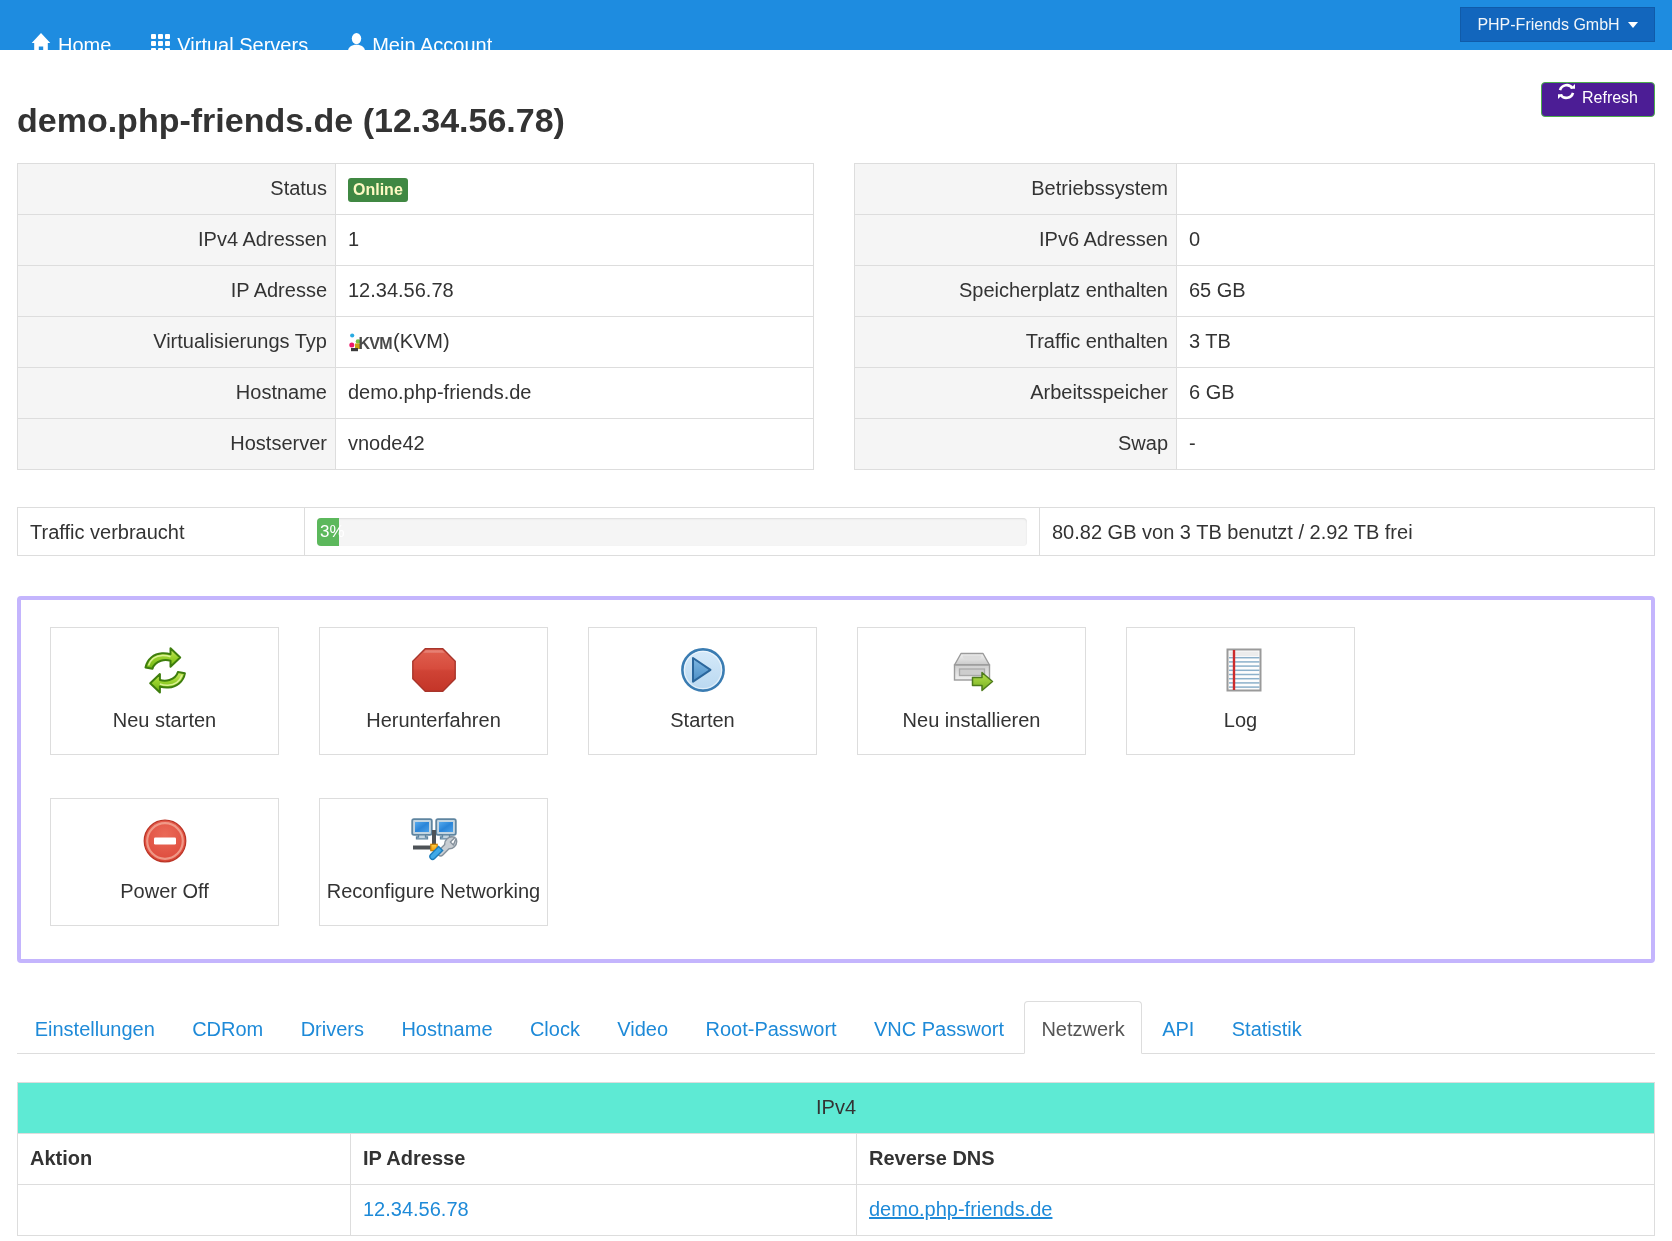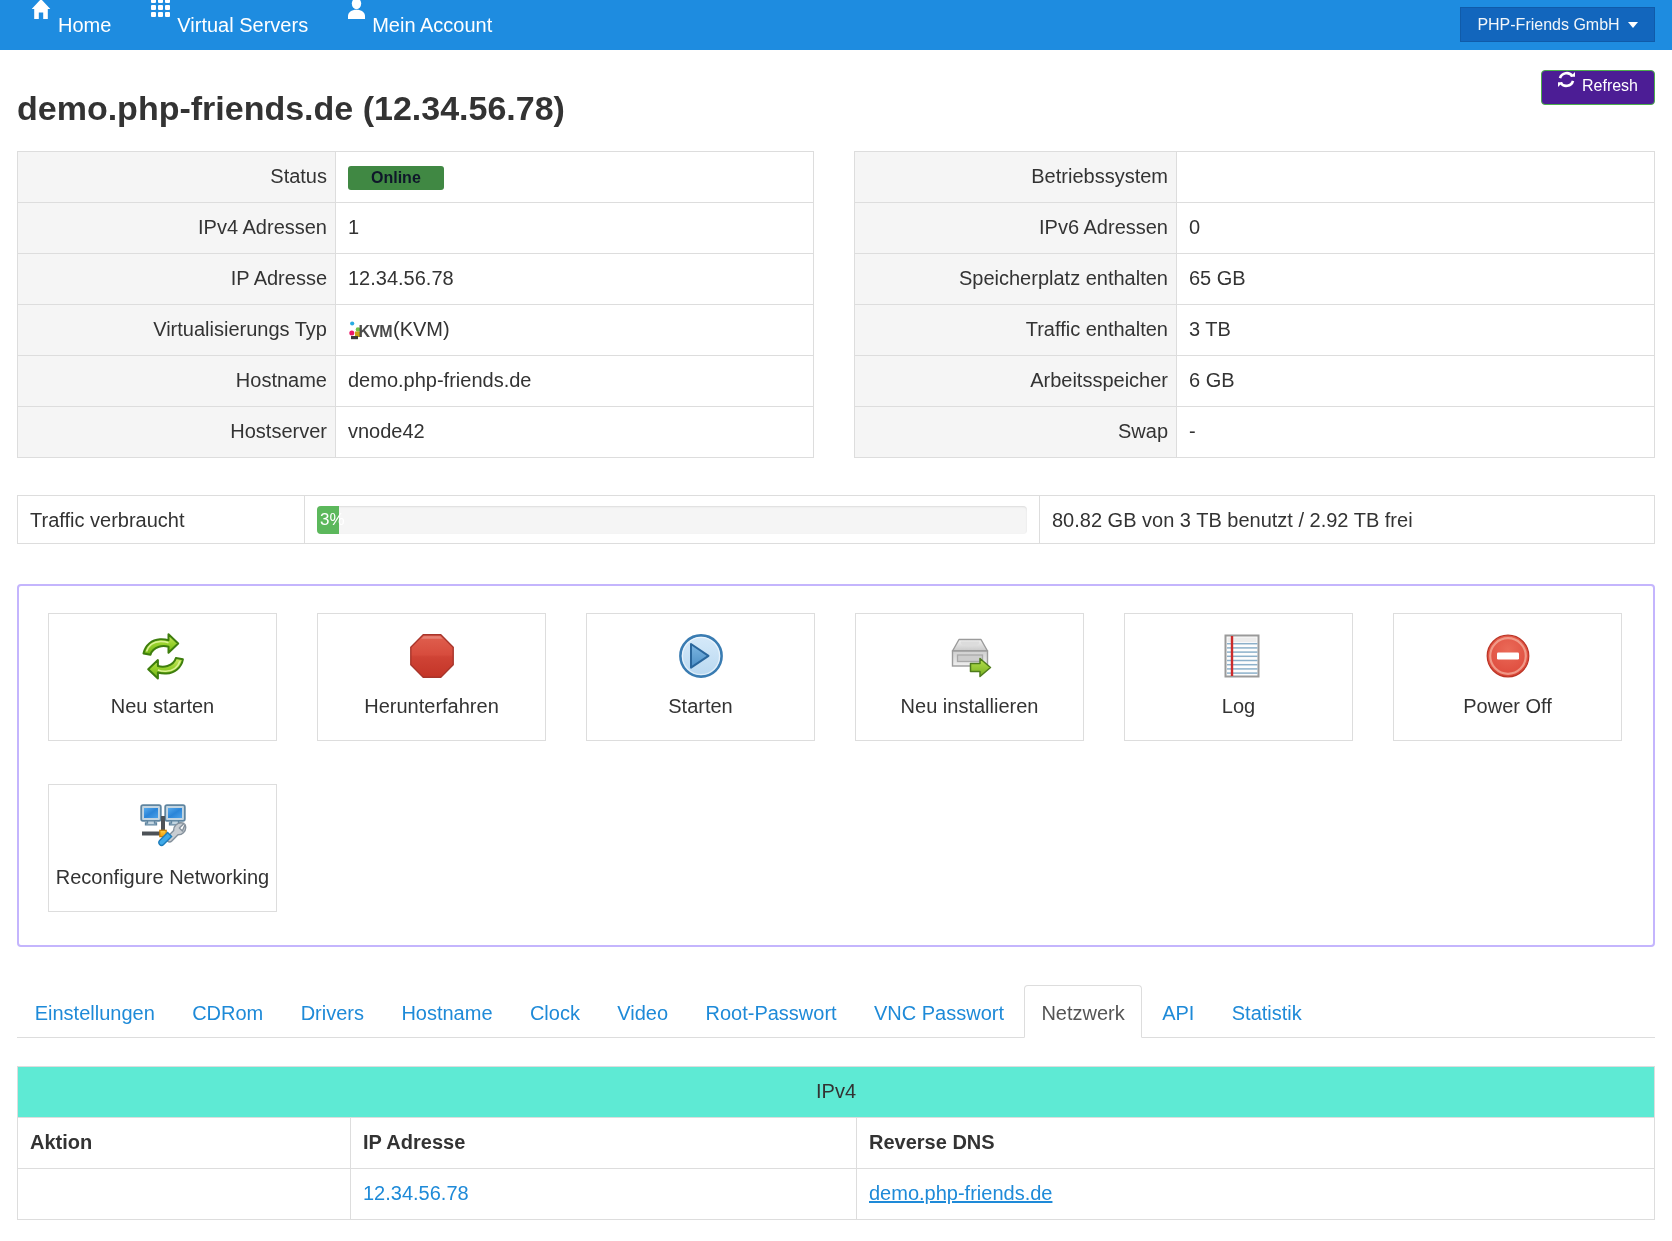--- a/index.html
+++ b/index.html
@@ -6,52 +6,52 @@
 * { box-sizing: border-box; }
 html,body { margin:0; padding:0; background:#fff; }
 body { font-family:"Liberation Sans", sans-serif; font-size:20px; line-height:30px; color:#333; overflow:hidden; }
 a { text-decoration:none; }
 
 
 .navbar { height:50px; background:#1e8ce0; position:relative; }
 .navbar-inner { display:flex; align-items:center; height:50px; }
 .brand { color:#fff; font-size:29px; letter-spacing:-0.4px; padding:0 16px 0 17px; line-height:50px; position:relative; top:3px; }
 .nav { display:flex; height:50px; align-items:center; margin-left:11px; }
-.nav a { color:#fff; font-size:20px; padding:0 20px; line-height:50px; display:flex; align-items:flex-start; position:relative; top:0; }
+.nav a { color:#fff; font-size:20px; padding:0 20px; line-height:50px; display:flex; align-items:center; position:relative; top:20px; }
 .nav a svg { margin-right:7px; position:relative; top:-2px; }
 .acct-btn { position:absolute; right:17px; top:7px; width:195px; height:35px; background:#1266bd; border:1px solid #105ba9; border-radius:0; color:#f2f6fa; font-size:16px; display:flex; align-items:center; justify-content:center; }
 .caret { display:inline-block; width:0; height:0; margin-left:8px; border-left:5.5px solid transparent; border-right:5.5px solid transparent; border-top:6.5px solid #fff; }
 
 
 .container { padding:0 17px; }
 h1 { font-size:34px; line-height:37px; font-weight:bold; margin:0; color:#333; }
-.headrow { position:relative; padding-top:40px; }
+.headrow { position:relative; padding-top:40px;margin-top:12px; }
 .btn-refresh { position:absolute; right:0; top:20px; width:114px; height:35px; background:#4c1d95; border:1px solid #4cae4c; border-radius:4px; color:#fff; font-size:16px; display:flex; align-items:flex-start; justify-content:center; }
 .btn-refresh svg { margin-right:7px; }
 
 
 .tables { display:flex; margin-top:24px; }
 table { border-collapse:collapse; }
 .info { border:1px solid #ddd; }
 .info th, .info td { border:1px solid #ddd; padding:9px 12px 11px 12px; line-height:30px; font-weight:normal; text-align:left; }
 .info th { background:#f5f5f5; text-align:right; width:318px; padding-right:8px; }
 .t-left { width:797px; margin-right:40px; }
 .t-right { flex:1; }
 .t-right th { width:322px; }
-.label-success { display:inline-block; background:#408843; color:#0f172a; font-size:16px; font-weight:bold; line-height:16px; padding:4px 23px; border-radius:3px; vertical-align:0.5px; }
+.label-success { display:inline-block; background:#408843; color:#fef9c3; font-size:16px; font-weight:bold; line-height:16px; padding:4px 5px; border-radius:3px; vertical-align:0.5px; }
 
 
 .traffic { margin-top:37px; width:100%; border:1px solid #ddd; }
 .traffic td { border:1px solid #ddd; padding:9px 12px 8px 12px; line-height:30px; vertical-align:middle; }
 .td-bar { width:735px; }
 .progress { height:28px; background:#f5f5f5; border-radius:4px; box-shadow:inset 0 1px 2px rgba(0,0,0,.1); overflow:visible; }
 .progress .bar { width:22px; height:28px; background:#5cb85c; border-radius:4px 0 0 4px; color:#fff; font-size:17px; line-height:28px; text-align:left; padding-left:3px; white-space:nowrap; }
 
 
-.panel { margin-top:40px; border:2px solid #c4b5fd; border-radius:4px; padding:27px 29px 33px 29px; }
+.panel { margin-top:40px; border:4px solid #c4b5fd; border-radius:4px; padding:27px 29px 33px 29px; }
 .cards { display:flex; flex-wrap:wrap; gap:43px 40px; }
 .card { width:229px; height:128px; border:1px solid #ddd; margin:0; text-align:center; color:#333; display:block; }
 .card .ic { margin-top:18px; height:48px; display:flex; align-items:center; justify-content:center; }
 .card .lbl { display:block; margin-top:11px; font-size:20px; line-height:30px; }
 
 
 .tabs { margin-top:38px; border-bottom:1px solid #ddd; display:flex; list-style:none; padding:0; }
 .tabs a { display:block; padding:12px 16.7px 8px 16.7px; margin-right:2px; line-height:30px; font-size:20px; color:#1e8ad8; border:1px solid transparent; border-radius:4px 4px 0 0; }
 .tabs a.active { color:#555; background:#fff; border-color:#ddd #ddd transparent; position:relative; margin-bottom:-1px; padding-bottom:9px; }
 

